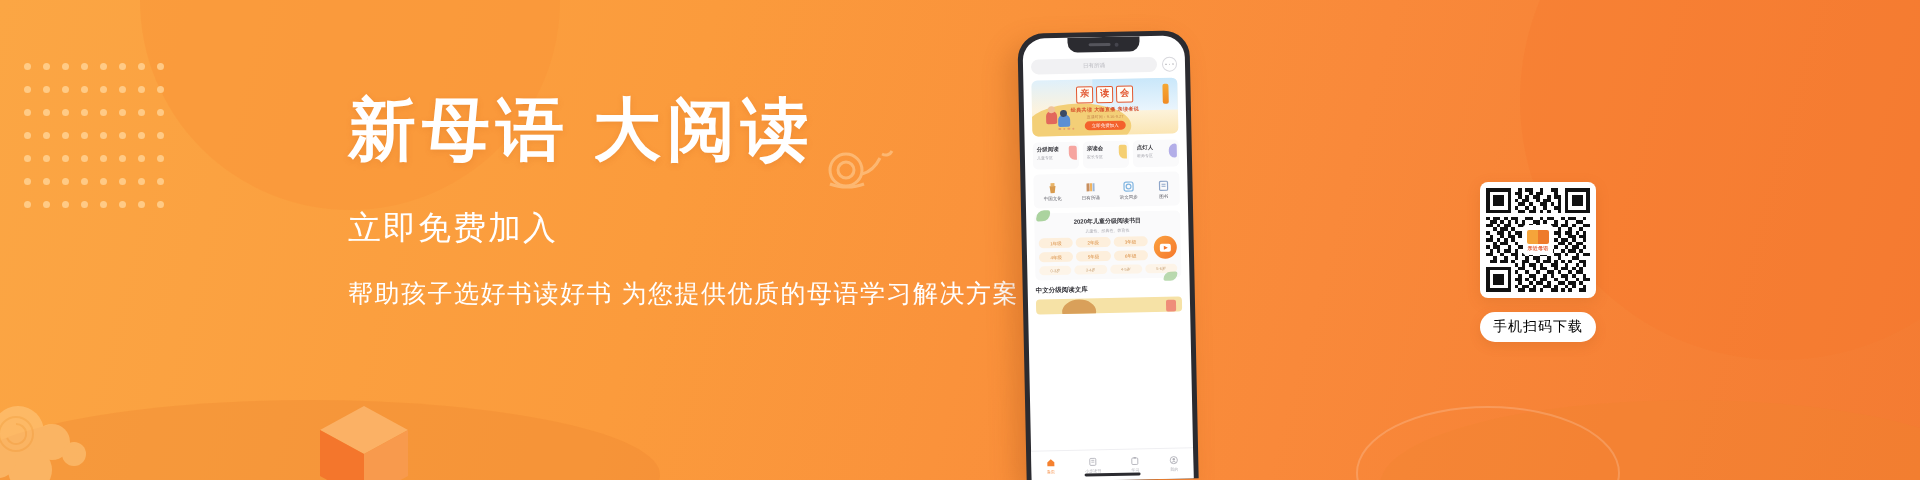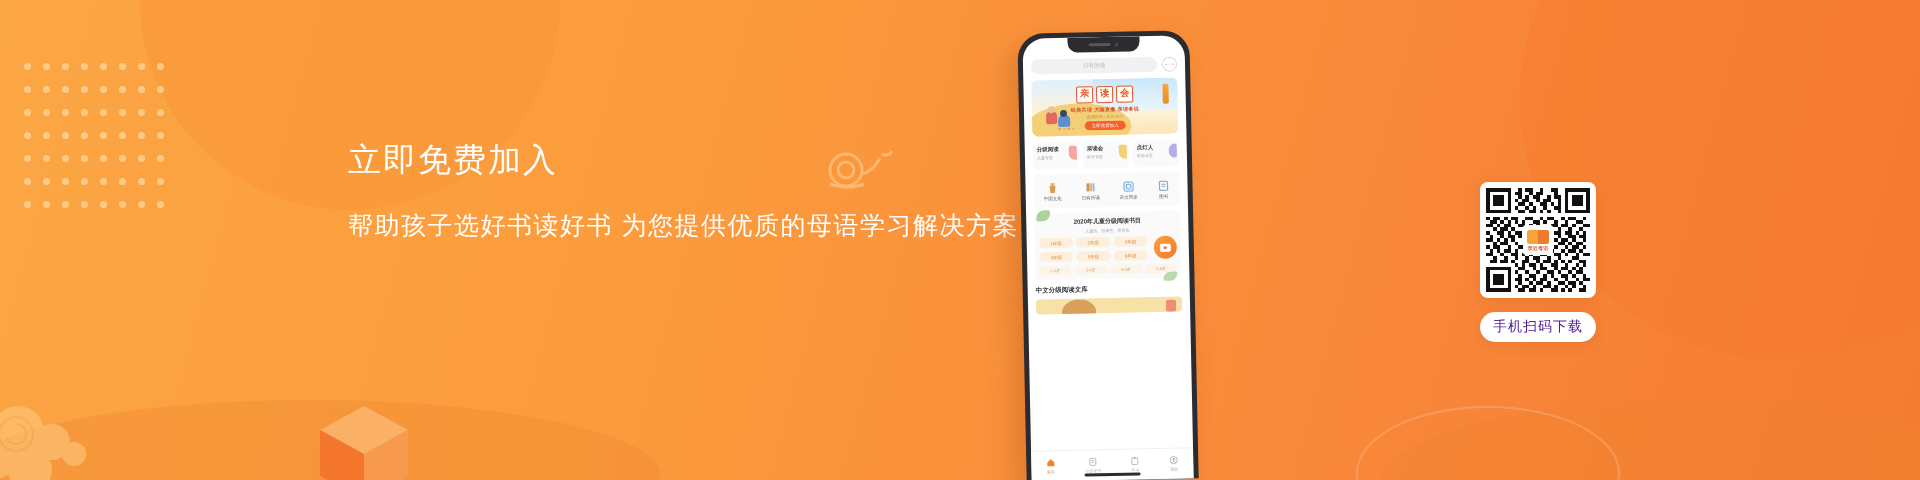--- a/index.html
+++ b/index.html
@@ -130,21 +130,21 @@
   .qrwrap{position:absolute;left:1480px;top:182px;width:116px;}
   .qr{width:116px;height:116px;border-radius:8px;background:#fff;padding:6px;box-sizing:border-box;
     box-shadow:0 4px 14px rgba(170,80,20,.18);position:relative;}
   .qr svg{display:block;width:100%;height:100%;}
   .qr-logo{position:absolute;left:50%;top:50%;transform:translate(-50%,-50%);width:30px;height:30px;
     background:#fff;border-radius:3px;display:flex;flex-direction:column;align-items:center;
     justify-content:center;padding:2px;box-sizing:border-box;}
   .qr-logo .bk{width:22px;height:14px;background:linear-gradient(90deg,#f5a43a 48%,#fff 48%,#fff 52%,#ee7b2c 52%);
     border-radius:2px;}
   .qr-logo em{font-style:normal;font-size:5px;color:#e2562e;font-weight:700;margin-top:1px;letter-spacing:.2px;}
-  .dl-btn{margin-top:14px;width:116px;height:30px;border-radius:16px;background:#fff;color:#4c1d95;
+  .dl-btn{margin-top:14px;width:116px;height:30px;border-radius:16px;background:#fff;color:#000000;
     font-size:14px;display:flex;align-items:center;justify-content:center;letter-spacing:1px;
     box-shadow:0 4px 12px rgba(170,80,20,.18);cursor:pointer;}
 </style>
 </head>
 <body>
 
 <div class="banner">
 
   <div class="blob-tl"></div>
   <div class="blob-r"></div>
@@ -233,20 +233,21 @@
   <svg class="snail" viewBox="0 0 80 52">
     <g fill="none" stroke="#ffd9a8" stroke-width="3">
       <circle cx="26" cy="30" r="16"></circle>
         <circle cx="26" cy="30" r="8"></circle>
       <path d="M42 34c8-2 14-8 18-16M62 14c4 2 8 1 10-3"></path>
       <path d="M10 44c10 4 24 4 34 0"></path>
     </g>
   </svg>
 
   <div class="copy">
+    <div class="headline">新母语 大阅读</div>
     <div class="subtitle">立即免费加入</div>
     <div class="tagline">帮助孩子选好书读好书 为您提供优质的母语学习解决方案</div>
   </div>
 
   <div class="phone">
     <div class="phone-in">
       <div class="notch">
         <span class="spk"></span>
         <span class="cam"></span>
       </div>

